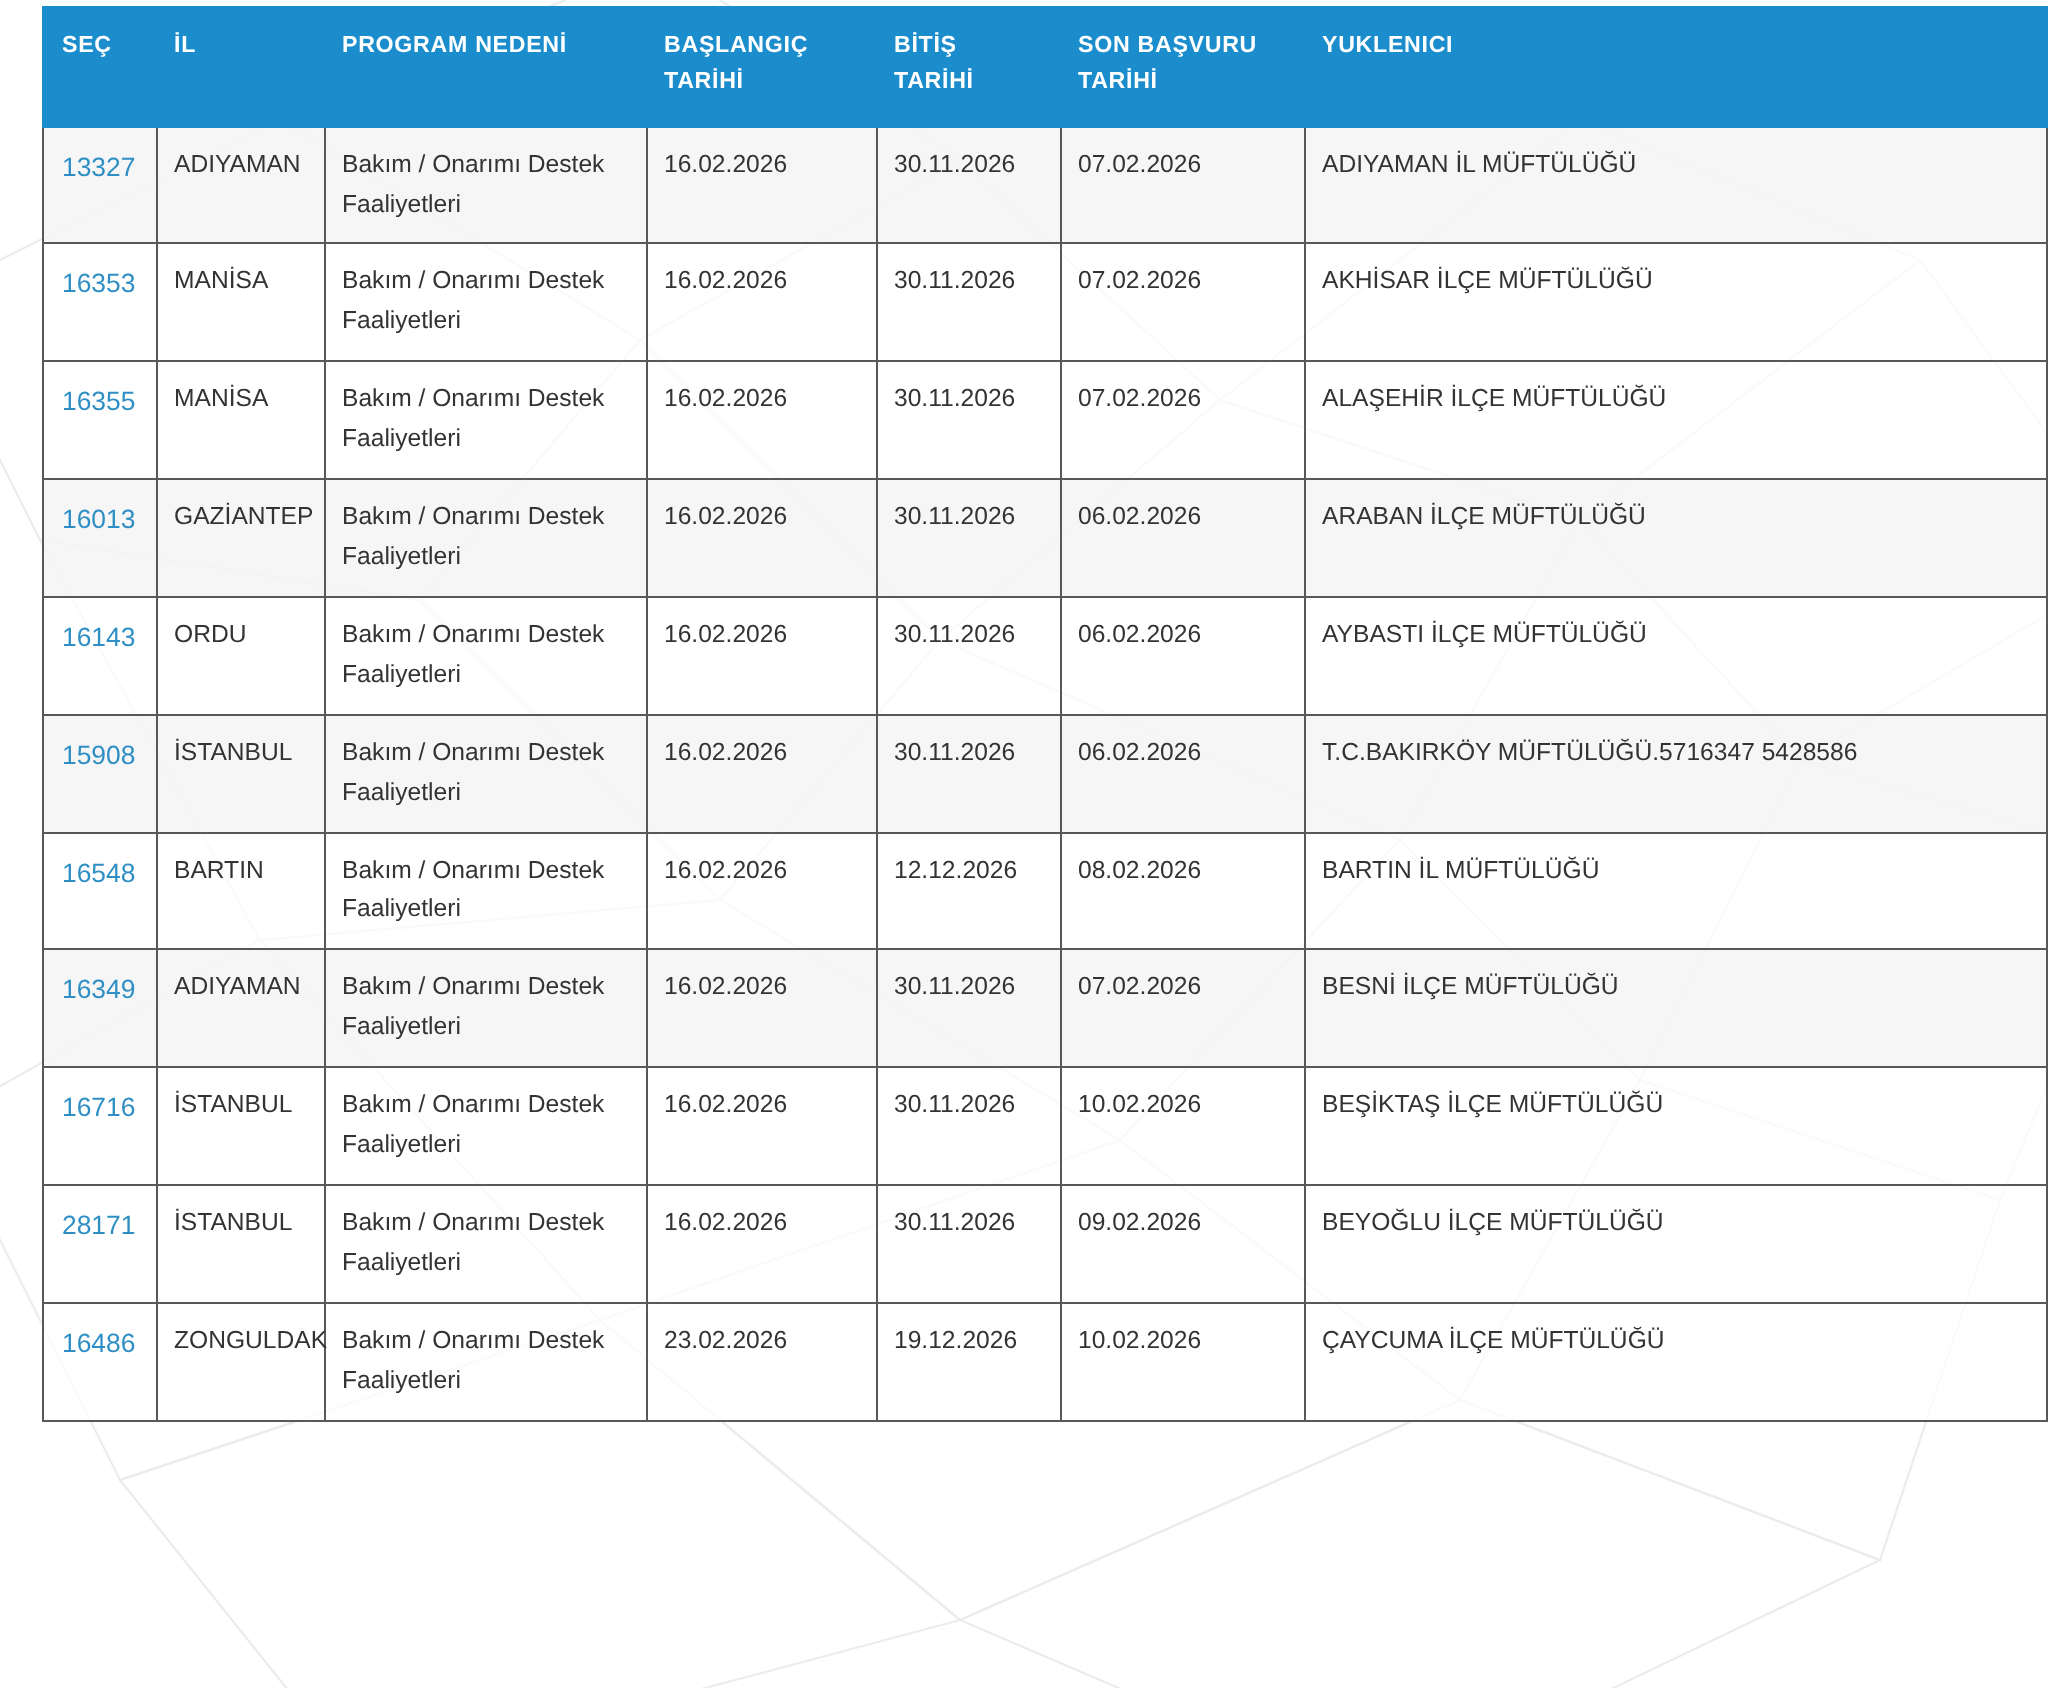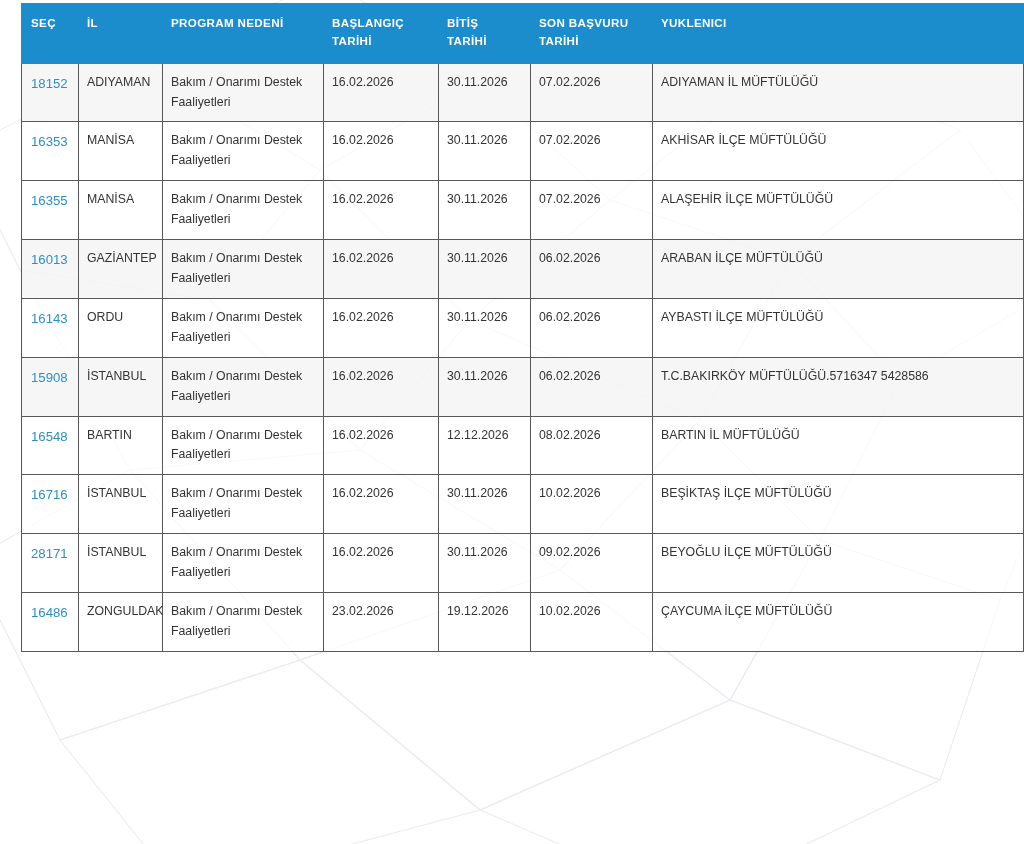--- a/index.html
+++ b/index.html
@@ -143,21 +143,21 @@
 TARİHİ</th>
         <th>BİTİŞ
 TARİHİ</th>
         <th>SON BAŞVURU
 TARİHİ</th>
         <th>YUKLENICI</th>
       </tr>
     </thead>
     <tbody id="tbody">
         <tr class="alt">
-          <td class="sec"><a href="#">18152</a></td>
+          <td class="sec"><a href="#">13327</a></td>
           <td>ADIYAMAN</td>
           <td class="prg">Bakım / Onarımı Destek Faaliyetleri</td>
           <td class="date">16.02.2026</td>
           <td class="date">30.11.2026</td>
           <td class="date">07.02.2026</td>
           <td class="yuk">ADIYAMAN İL MÜFTÜLÜĞÜ</td>
         </tr>
         <tr class="plain">
           <td class="sec"><a href="#">16353</a></td>
           <td>MANİSA</td>
@@ -204,20 +204,29 @@
           <td class="yuk">T.C.BAKIRKÖY MÜFTÜLÜĞÜ.5716347 5428586</td>
         </tr>
         <tr class="plain">
           <td class="sec"><a href="#">16548</a></td>
           <td>BARTIN</td>
           <td class="prg">Bakım / Onarımı Destek Faaliyetleri</td>
           <td class="date">16.02.2026</td>
           <td class="date">12.12.2026</td>
           <td class="date">08.02.2026</td>
           <td class="yuk">BARTIN İL MÜFTÜLÜĞÜ</td>
+        </tr>
+        <tr class="alt">
+          <td class="sec"><a href="#">16349</a></td>
+          <td>ADIYAMAN</td>
+          <td class="prg">Bakım / Onarımı Destek Faaliyetleri</td>
+          <td class="date">16.02.2026</td>
+          <td class="date">30.11.2026</td>
+          <td class="date">07.02.2026</td>
+          <td class="yuk">BESNİ İLÇE MÜFTÜLÜĞÜ</td>
         </tr>
         <tr class="plain">
           <td class="sec"><a href="#">16716</a></td>
           <td>İSTANBUL</td>
           <td class="prg">Bakım / Onarımı Destek Faaliyetleri</td>
           <td class="date">16.02.2026</td>
           <td class="date">30.11.2026</td>
           <td class="date">10.02.2026</td>
           <td class="yuk">BEŞİKTAŞ İLÇE MÜFTÜLÜĞÜ</td>
         </tr>

